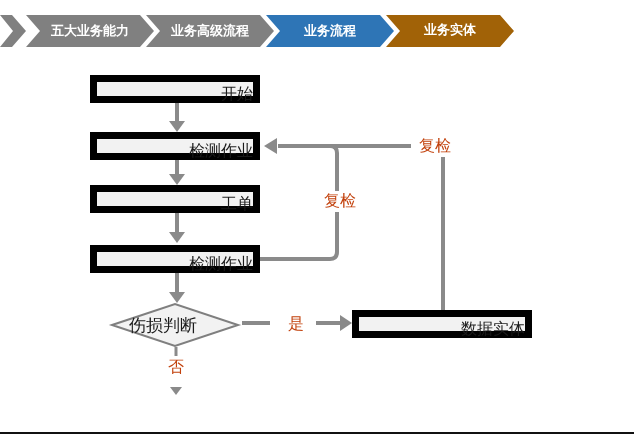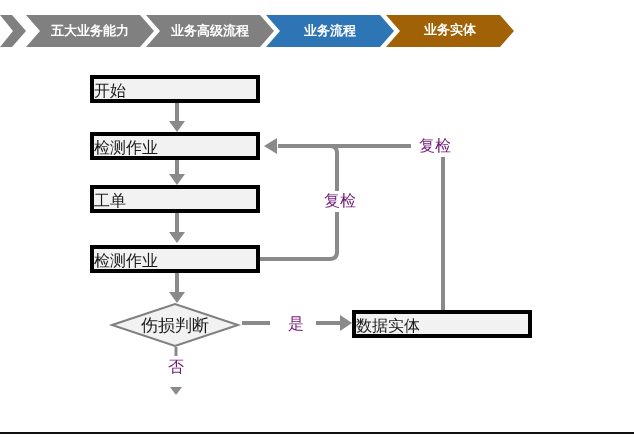--- a/index.html
+++ b/index.html
@@ -53,54 +53,54 @@
     position: absolute;
     top: 0;
     left: 0;
     z-index: 1;
     pointer-events: none;
   }
   .flow-box {
     position: absolute;
     z-index: 2;
     background: #f2f2f2;
-    border: 4px solid #000000;
+    border: 7px solid #000000;
     box-sizing: border-box;
-    text-align: left;
+    text-align: right;
     font-size: 16px;
     color: #1a1a1a;
     line-height: 24px;
     white-space: nowrap;
   }
   #box-start      { left: 90px;  top: 75px;  width: 170px; height: 28px; }
   #box-work-plan  { left: 90px;  top: 132px; width: 170px; height: 28px; }
   #box-work-order { left: 90px;  top: 185px; width: 170px; height: 28px; }
   #box-inspection { left: 90px;  top: 245px; width: 170px; height: 28px; }
   #box-repair     { left: 352px; top: 310px; width: 180px; height: 28px; }
   #box-end        { left: 90px;  top: 395px; width: 172px; height: 28px; }
 
   .diamond-label {
     position: absolute;
     z-index: 2;
-    left: 120px;
+    left: 108px;
     top: 315px;
     width: 110px;
     height: 20px;
     line-height: 20px;
     text-align: center;
     font-size: 17px;
     color: #1a1a1a;
     white-space: nowrap;
     overflow: visible;
   }
   .edge-label {
     position: absolute;
     z-index: 3;
     font-size: 16px;
-    color: #701a75;
+    color: #c2410c;
     text-align: center;
     white-space: nowrap;
   }
   #label-yes { left: 284px; top: 314px; width: 24px; }
   #label-no  { left: 164px; top: 357px; width: 24px; }
   #label-recheck-loop   { left: 316px; top: 191px; width: 48px; background: #ffffff; }
   #label-recheck-repair { left: 411px; top: 136px; width: 48px; background: #ffffff; }
 
   #bottom-rule {
     position: absolute;

